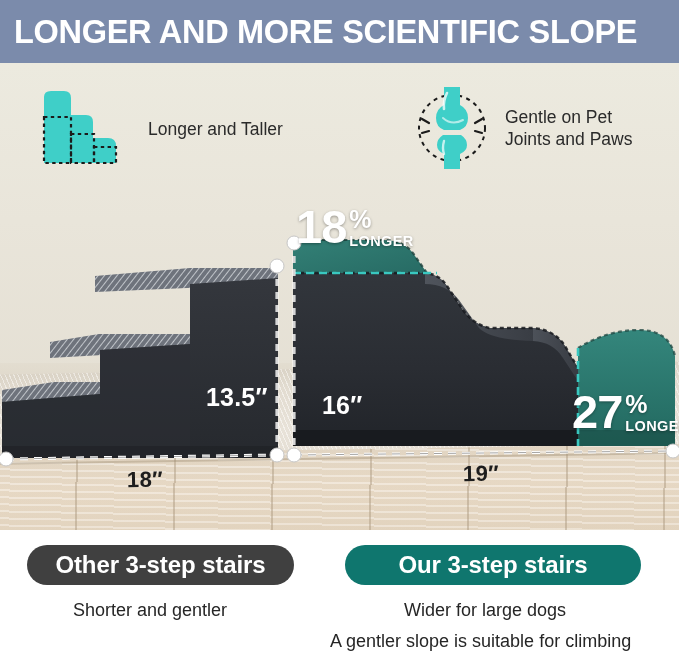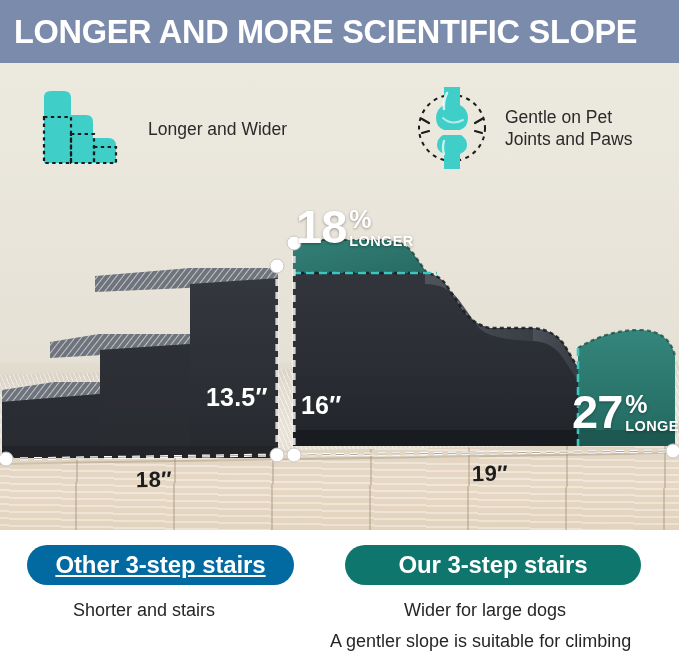--- a/index.html
+++ b/index.html
@@ -154,21 +154,21 @@
 
   
   .ramp-right {
     position: absolute;
     left: 287px; top: 115px;
     width: 392px;
     height: 283px;
   }
   .label-16 {
     position: absolute;
-    left: 301px; top: 328px;
+    left: 322px; top: 328px;
     color: #ffffff;
     font-size: 25px;
     font-weight: bold;
     letter-spacing: 0.2px;
     z-index: 9;
   }
 
   
   .badge {
     position: absolute;
@@ -219,21 +219,20 @@
     z-index: 11;
   }
 
   .label-18, .label-23 {
     position: absolute;
     color: #1d1d1d;
     font-size: 22px;
     font-weight: bold;
     letter-spacing: 0.3px;
     z-index: 11;
-    margin-left: 9px;
   }
   .label-18 { left: 127px; top: 404px; transform: rotate(-1deg); }
   .label-23 { left: 463px; top: 398px; transform: rotate(-1deg); }
 
   
   .footer {
     position: absolute;
     left: 0; top: 530px;
     width: 679px;
     height: 127px;
@@ -247,22 +246,21 @@
     border-radius: 22px;
     color: #ffffff;
     font-size: 24px;
     font-weight: bold;
     letter-spacing: -0.1px;
     white-space: nowrap;
   }
   .pill-other {
     left: 27px; top: 15px;
     width: 267px; height: 40px;
-    background: #0369a1;
-    text-decoration: underline;
+    background: #404040;
   }
   .pill-our {
     left: 345px; top: 15px;
     width: 296px; height: 40px;
     background: #0f766e;
   }
   .caption {
     position: absolute;
     color: #262626;
     font-size: 18px;
@@ -295,21 +293,21 @@
     </div>
     <div class="floor-line"></div>
 
     <div class="feature feature-left">
       <svg width="110" height="80" viewBox="0 0 110 80">
         <path d="M20 8 Q20 2 27 2 L40 2 Q47 2 47 9 L47 26 L62 26 Q69 26 69 33 L69 49 L84 49 Q92 49 92 57 L92 74 L20 74 Z" fill="#3fcfc8"></path>
         <rect x="20" y="28" width="27" height="46" fill="none" stroke="#1b1b1b" stroke-width="2.2" stroke-dasharray="3.4,3.4"></rect>
         <rect x="47" y="45" width="23" height="29" fill="none" stroke="#1b1b1b" stroke-width="2.2" stroke-dasharray="3.4,3.4"></rect>
         <rect x="70" y="58" width="22" height="16" fill="none" stroke="#1b1b1b" stroke-width="2.2" stroke-dasharray="3.4,3.4"></rect>
       </svg>
-      <div class="feature-text">Longer and Wider</div>
+      <div class="feature-text">Longer and Taller</div>
     </div>
 
     <div class="feature feature-right">
       <svg width="78" height="86" viewBox="0 0 78 86">
         <circle cx="39" cy="43" r="33" fill="none" stroke="#1b1b1b" stroke-width="2" stroke-dasharray="4,4.5"></circle>
         <path d="M31 2 L47 2 L47 20 Q55 24 55 33 Q55 42 47 45 L31 45 Q23 42 23 33 Q23 24 31 20 Z" fill="#3fcfc8"></path>
         <path d="M30 50 Q24 54 24 60 Q24 66 31 69 L31 84 L47 84 L47 69 Q54 66 54 60 Q54 54 48 50 Z" fill="#3fcfc8"></path>
         <path d="M34 8 Q30 16 31 24" fill="none" stroke="#ffffff" stroke-width="2.6" stroke-linecap="round" opacity="0.75"></path>
         <path d="M31 56 Q29 63 31 69" fill="none" stroke="#ffffff" stroke-width="2.4" stroke-linecap="round" opacity="0.7"></path>
         <path d="M30 33 Q39 41 50 35" fill="none" stroke="#ffffff" stroke-width="2" stroke-linecap="round" opacity="0.6"></path>
@@ -434,18 +432,18 @@
     </svg>
 
     <div class="label-18">18″</div>
     <div class="label-23">19″</div>
 
   </div>
 
   <div class="footer">
     <div class="pill pill-other">Other 3-step stairs</div>
     <div class="pill pill-our">Our 3-step stairs</div>
-    <div class="caption cap-other">Shorter and stairs</div>
+    <div class="caption cap-other">Shorter and gentler</div>
     <div class="caption cap-our-1">Wider for large dogs</div>
     <div class="caption cap-our-2">A gentler slope is suitable for climbing</div>
   </div>
 
 </div>
 
 </body></html>

